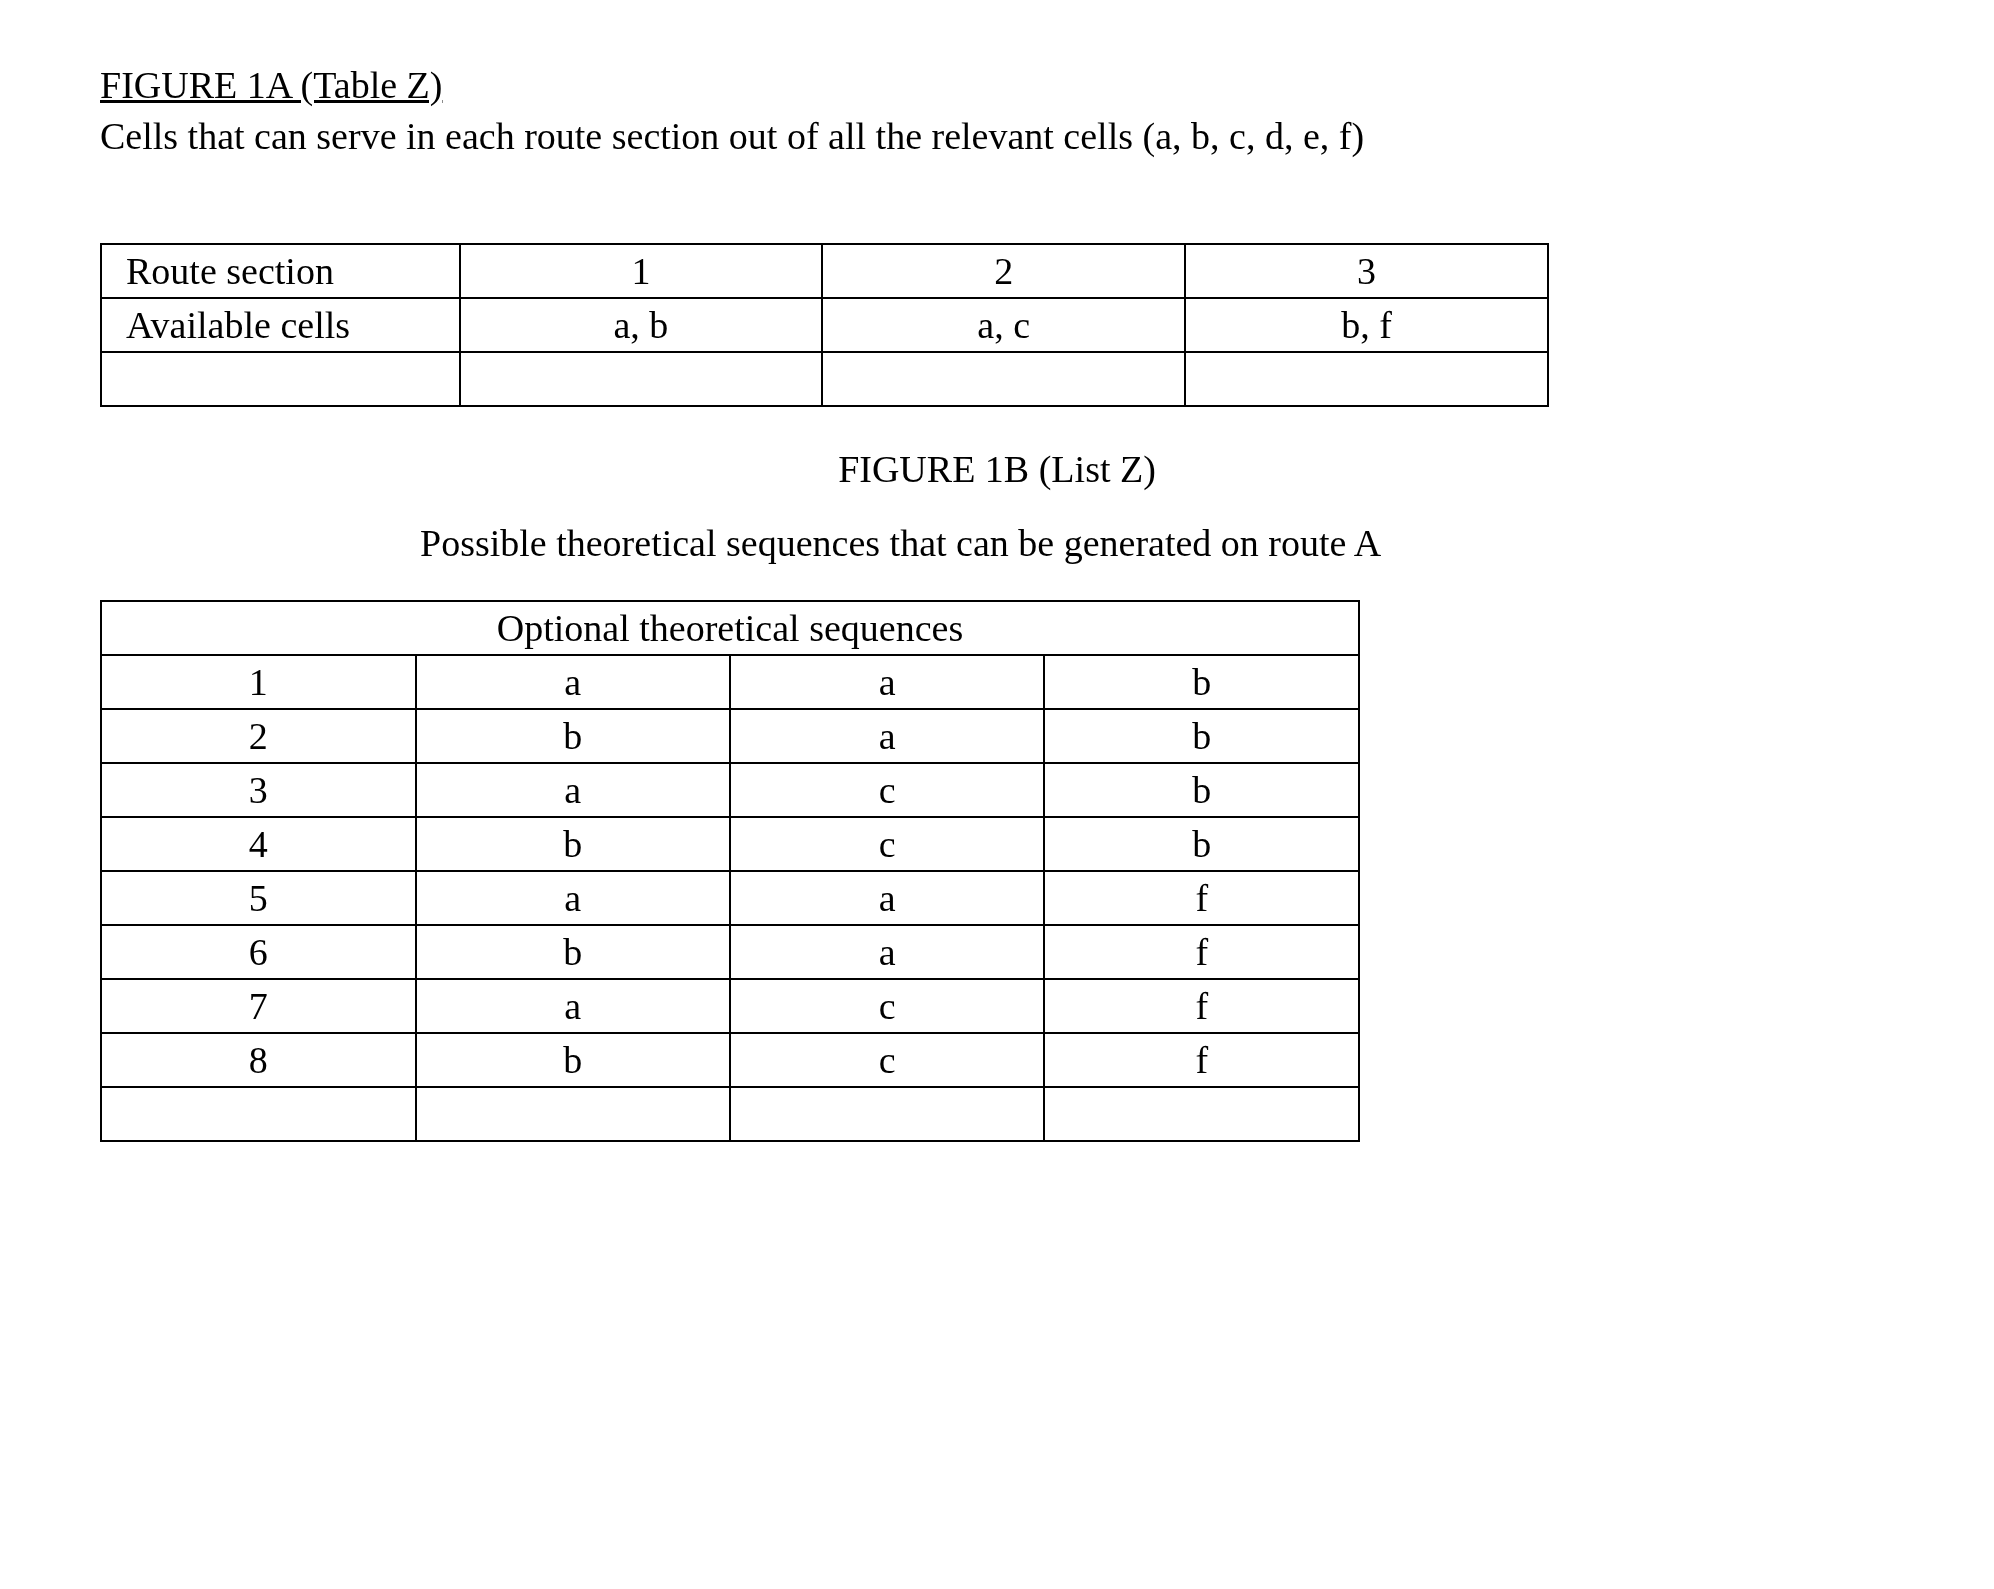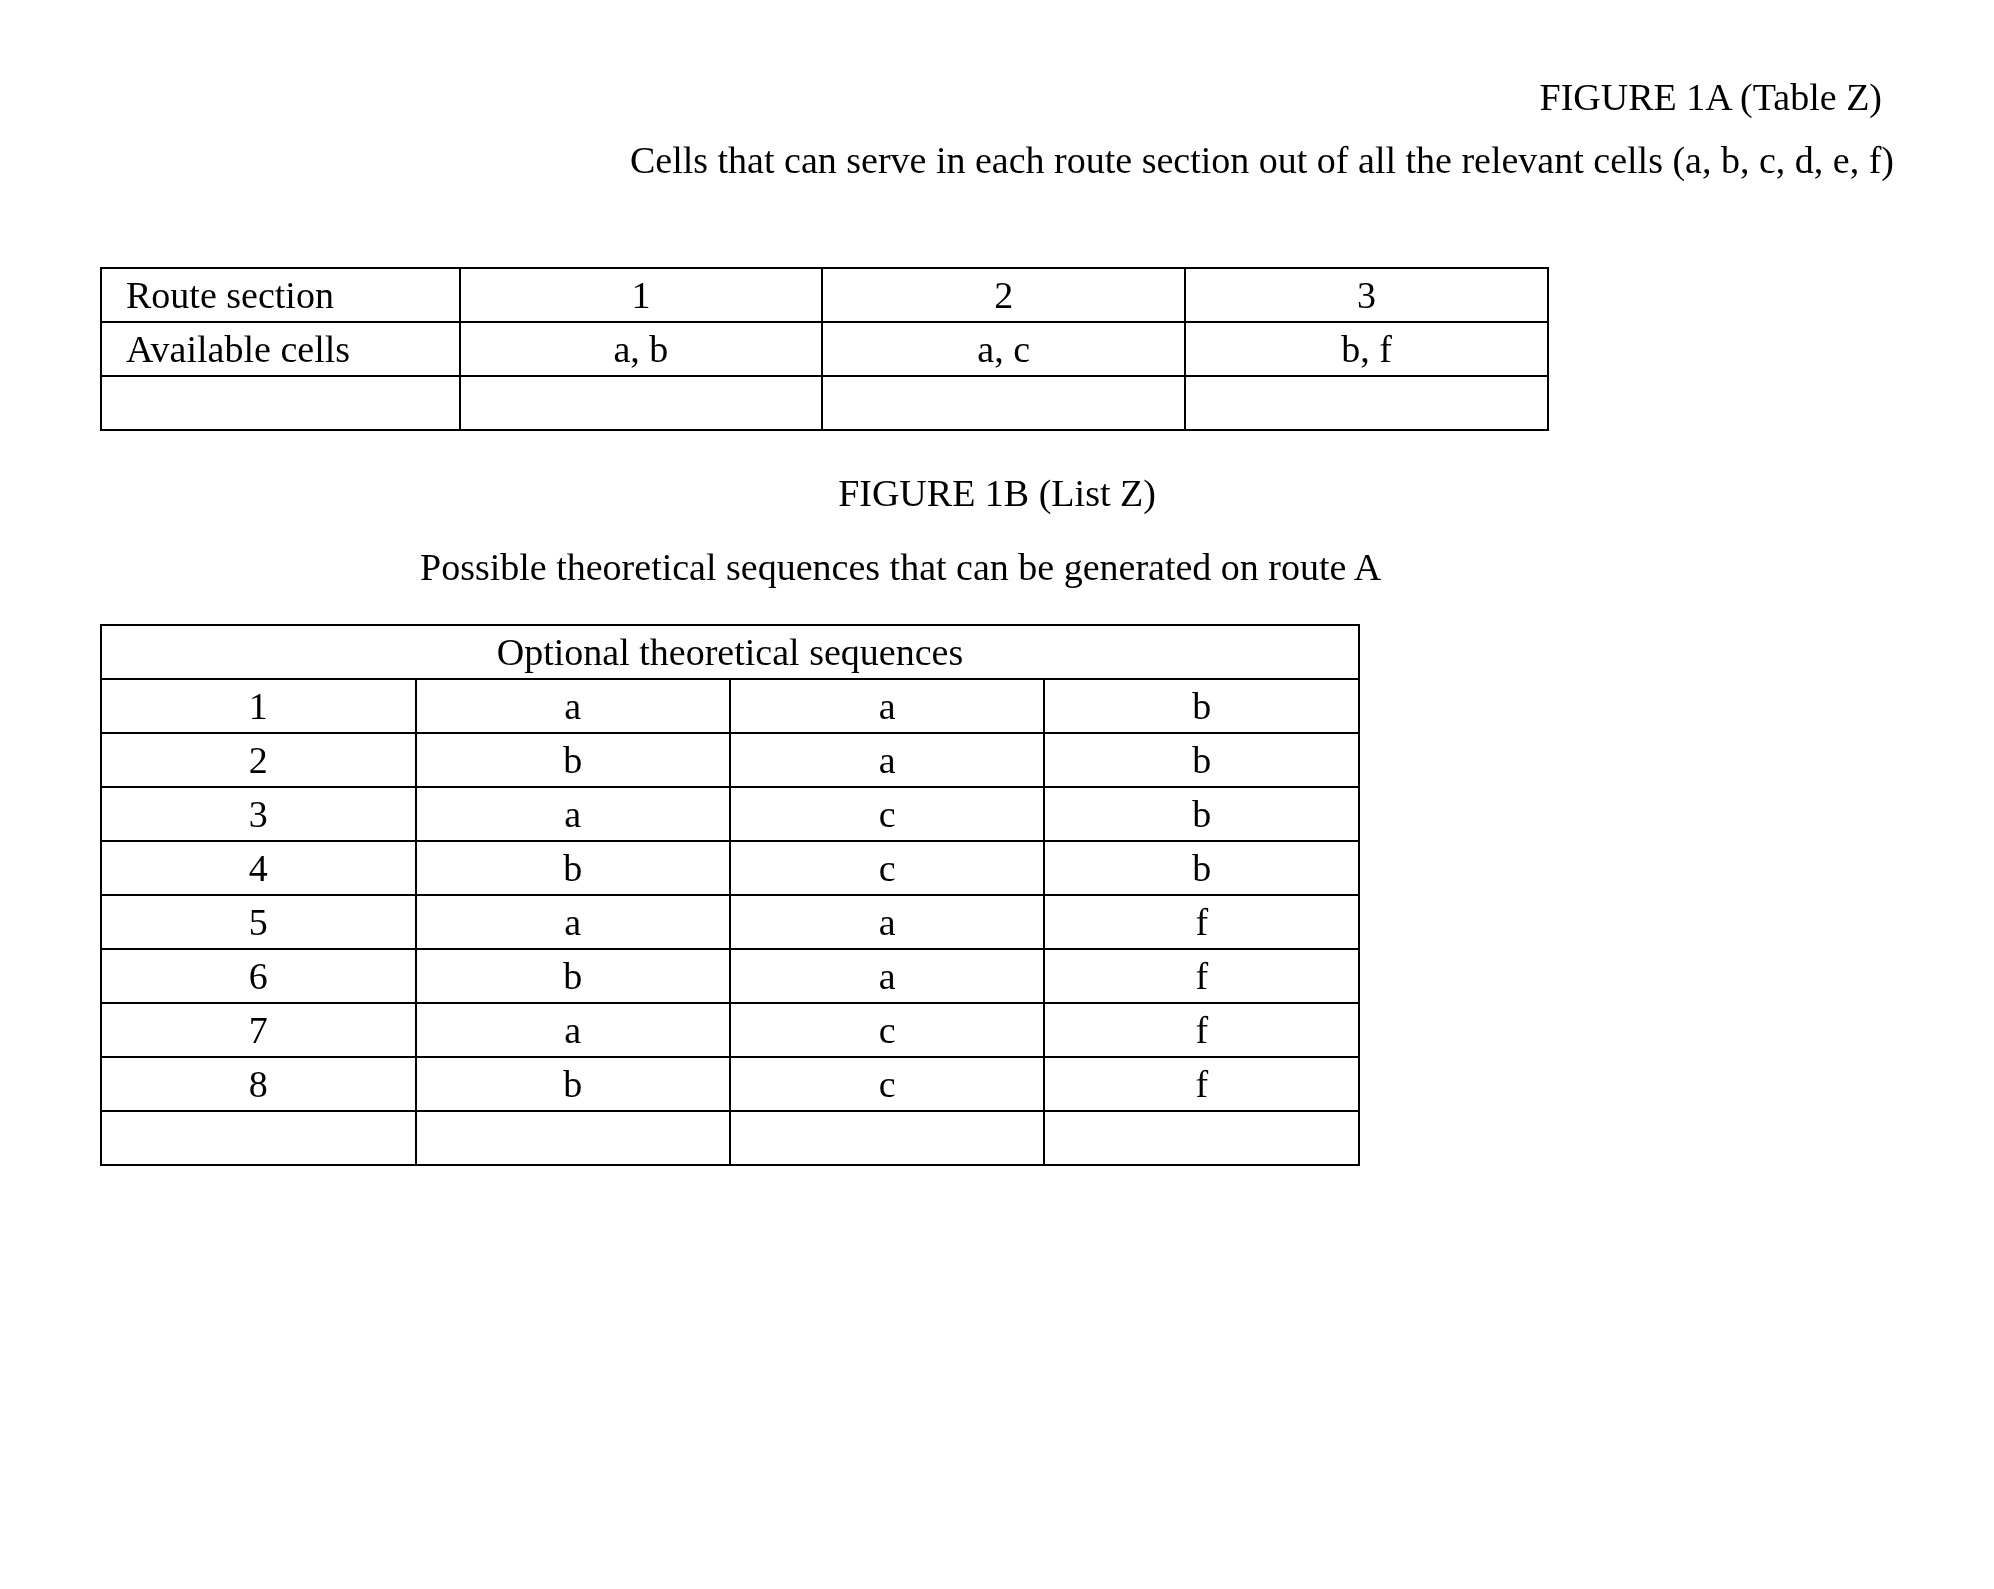--- a/index.html
+++ b/index.html
@@ -6,26 +6,27 @@
       font-family: "Times New Roman", Times, serif;
       font-size: 38px;
       background: #fff;
       color: #000;
       margin: 0;
       padding: 60px 100px;
       width: 1994px;
       box-sizing: border-box;
     }
     .title-line {
-      text-align: right;
-      margin: 12px;
+      text-align: left;
+      margin: 0;
       line-height: 1.35;
+      text-decoration: underline;
     }
     .subtitle-line {
-      text-align: right;
+      text-align: left;
       margin: 0 0 80px 0;
       line-height: 1.35;
     }
     table {
       border-collapse: collapse;
       margin: 0 0 30px 0;
     }
     th, td {
       border: 2px solid #000;
       font-weight: normal;

